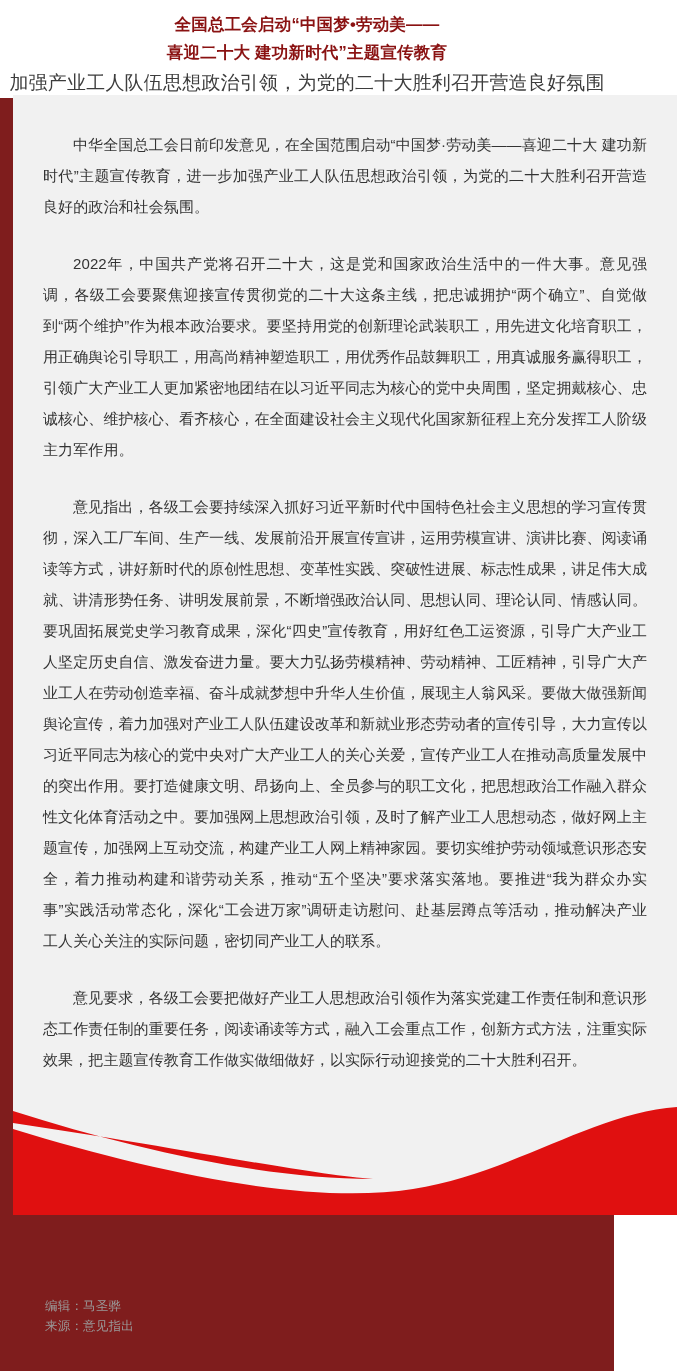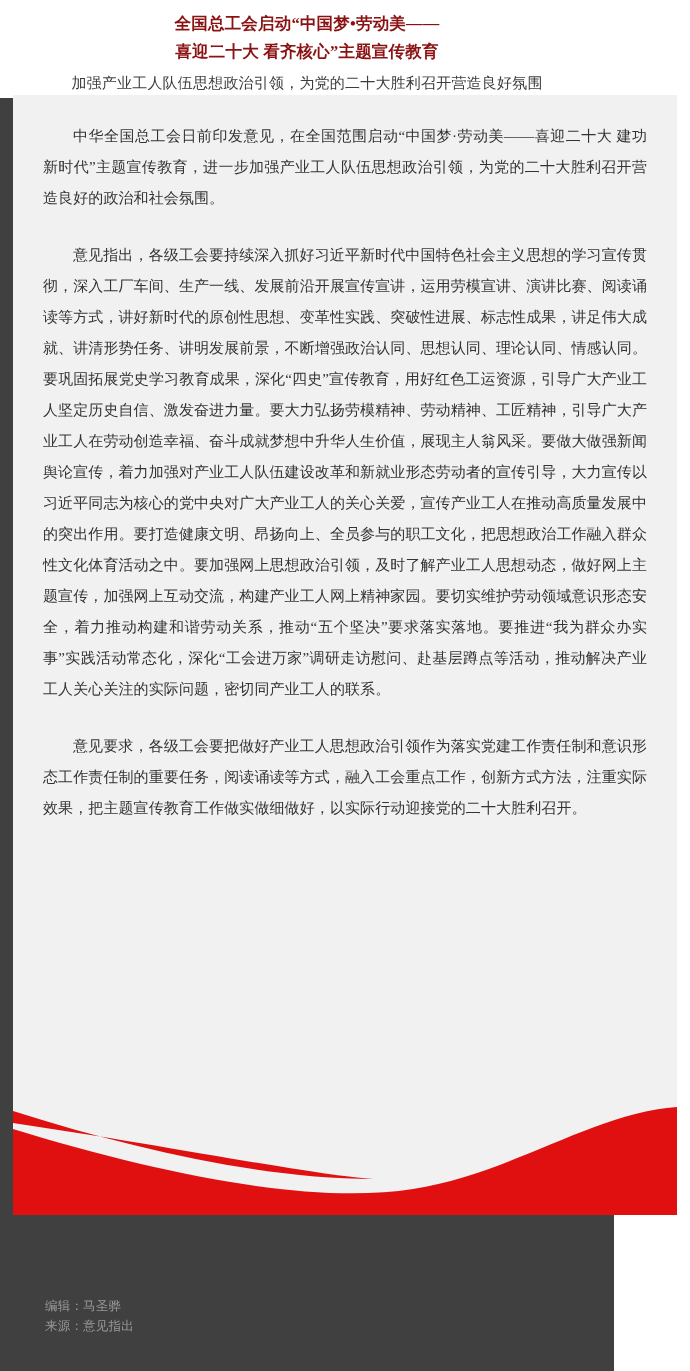--- a/index.html
+++ b/index.html
@@ -10,41 +10,40 @@
     width: 690px;
     height: 1371px;
     background: #ffffff;
     font-family: "Liberation Sans", "DejaVu Sans", sans-serif;
     overflow: hidden;
   }
   .page {
     position: relative;
     width: 614px;
     height: 1371px;
-    background: #404040;
-    font-family: Liberation Serif, serif;
+    background: #7f1d1d;
   }
 
   
   .header {
     padding: 10px 0 0 0;
     background: #ffffff;
     text-align: center;
   }
   .title-line {
     color: #8a1212;
     font-weight: bold;
     font-size: 16.5px;
     line-height: 28px;
     letter-spacing: 0.2px;
     white-space: nowrap;
   }
   .subtitle-line {
     color: #3d3d3d;
-    font-size: 15px;
+    font-size: 19px;
     line-height: 30px;
     letter-spacing: 0.2px;
     margin-top: 2px;
     white-space: nowrap;
   }
 
   
   .article-card {
     position: absolute;
     left: 13px;
@@ -57,21 +56,21 @@
   .article-body {
     padding: 26px 30px 0 30px;
   }
   .para {
     color: #333333;
     font-size: 15px;
     line-height: 31px;
     text-align: justify;
     text-justify: inter-ideograph;
     text-indent: 2em;
-    margin: 0 0 26px 0;
+    margin: 8px 0 26px 0;
     letter-spacing: 0.1px;
   }
   .para:last-child { margin-bottom: 0; }
 
   
   .wave-wrap {
     position: absolute;
     left: 0;
     bottom: 0;
     width: 664px;
@@ -95,27 +94,28 @@
     letter-spacing: 0.2px;
   }
 </style>
 </head>
 <body>
 
 <div class="page">
 
   <div class="header">
     <div class="title-line">全国总工会启动“中国梦•劳动美——</div>
-    <div class="title-line">喜迎二十大 看齐核心”主题宣传教育</div>
+    <div class="title-line">喜迎二十大 建功新时代”主题宣传教育</div>
     <div class="subtitle-line">加强产业工人队伍思想政治引领，为党的二十大胜利召开营造良好氛围</div>
   </div>
 
   <div class="article-card">
     <div class="article-body">
       <p class="para">中华全国总工会日前印发意见，在全国范围启动“中国梦·劳动美——喜迎二十大 建功新时代”主题宣传教育，进一步加强产业工人队伍思想政治引领，为党的二十大胜利召开营造良好的政治和社会氛围。</p>
+      <p class="para">2022年，中国共产党将召开二十大，这是党和国家政治生活中的一件大事。意见强调，各级工会要聚焦迎接宣传贯彻党的二十大这条主线，把忠诚拥护“两个确立”、自觉做到“两个维护”作为根本政治要求。要坚持用党的创新理论武装职工，用先进文化培育职工，用正确舆论引导职工，用高尚精神塑造职工，用优秀作品鼓舞职工，用真诚服务赢得职工，引领广大产业工人更加紧密地团结在以习近平同志为核心的党中央周围，坚定拥戴核心、忠诚核心、维护核心、看齐核心，在全面建设社会主义现代化国家新征程上充分发挥工人阶级主力军作用。</p>
       <p class="para">意见指出，各级工会要持续深入抓好习近平新时代中国特色社会主义思想的学习宣传贯彻，深入工厂车间、生产一线、发展前沿开展宣传宣讲，运用劳模宣讲、演讲比赛、阅读诵读等方式，讲好新时代的原创性思想、变革性实践、突破性进展、标志性成果，讲足伟大成就、讲清形势任务、讲明发展前景，不断增强政治认同、思想认同、理论认同、情感认同。要巩固拓展党史学习教育成果，深化“四史”宣传教育，用好红色工运资源，引导广大产业工人坚定历史自信、激发奋进力量。要大力弘扬劳模精神、劳动精神、工匠精神，引导广大产业工人在劳动创造幸福、奋斗成就梦想中升华人生价值，展现主人翁风采。要做大做强新闻舆论宣传，着力加强对产业工人队伍建设改革和新就业形态劳动者的宣传引导，大力宣传以习近平同志为核心的党中央对广大产业工人的关心关爱，宣传产业工人在推动高质量发展中的突出作用。要打造健康文明、昂扬向上、全员参与的职工文化，把思想政治工作融入群众性文化体育活动之中。要加强网上思想政治引领，及时了解产业工人思想动态，做好网上主题宣传，加强网上互动交流，构建产业工人网上精神家园。要切实维护劳动领域意识形态安全，着力推动构建和谐劳动关系，推动“五个坚决”要求落实落地。要推进“我为群众办实事”实践活动常态化，深化“工会进万家”调研走访慰问、赴基层蹲点等活动，推动解决产业工人关心关注的实际问题，密切同产业工人的联系。</p>
       <p class="para">意见要求，各级工会要把做好产业工人思想政治引领作为落实党建工作责任制和意识形态工作责任制的重要任务，阅读诵读等方式，融入工会重点工作，创新方式方法，注重实际效果，把主题宣传教育工作做实做细做好，以实际行动迎接党的二十大胜利召开。</p>
     </div>
 
     <div class="wave-wrap">
       <svg viewBox="0 0 664 110" preserveAspectRatio="none" xmlns="http://www.w3.org/2000/svg">
         <path d="M0 6 C 120 44, 250 74, 360 74 C 300 70, 150 40, 0 18 Z" fill="#e01010"></path>
         <path d="M0 24 C 150 70, 300 100, 400 84 C 500 68, 580 8, 664 2 L664 110 L0 110 Z" fill="#e01010"></path>
       </svg>
     </div>

